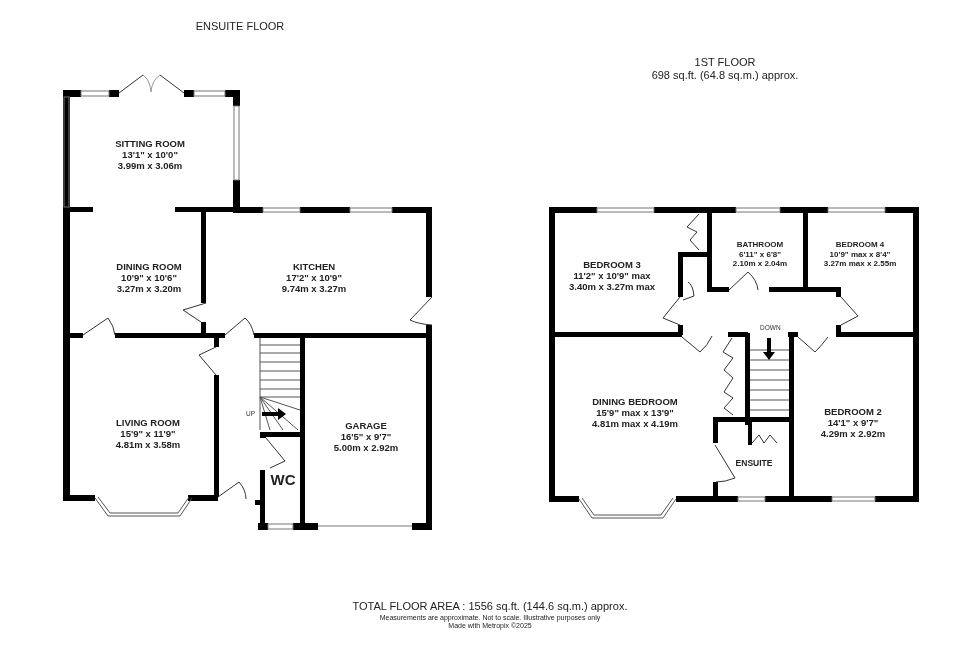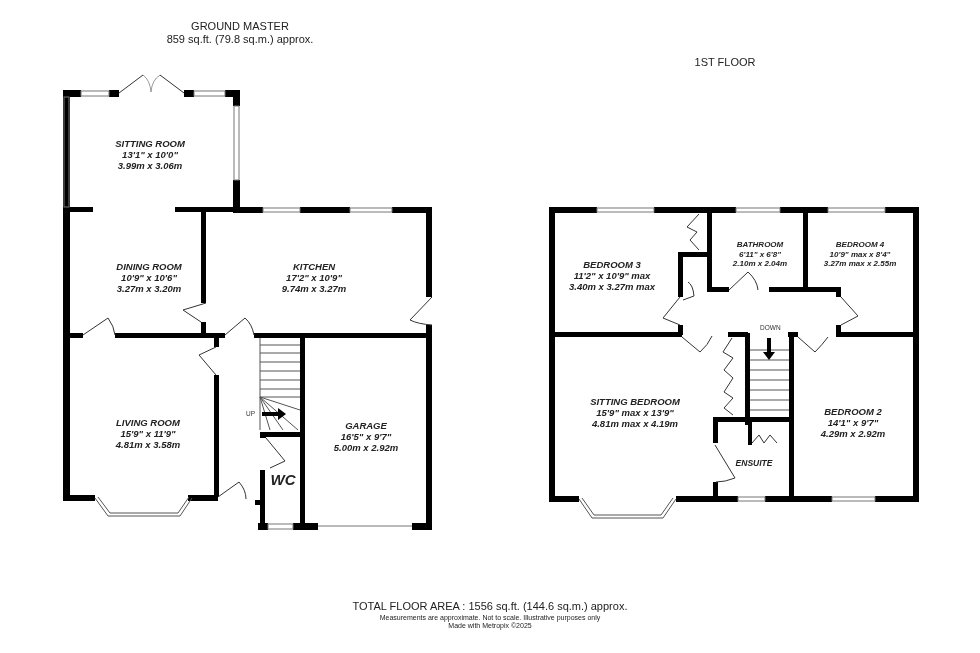--- a/index.html
+++ b/index.html
@@ -1,36 +1,36 @@
 <!DOCTYPE html>
 <html><head>
 <meta charset="utf-8">
 <style>
   html, body { margin:0; padding:0; background:#ffffff; }
   body { width:980px; height:653px; position:relative; overflow:hidden; font-family:"Liberation Sans", sans-serif; color:#111; }
   .hdr { position:absolute; text-align:center; font-size:11px; line-height:13px; color:#222; }
   .hdr .t { display:block; }
   svg { position:absolute; left:0; top:0; }
   .room { position:absolute; text-align:center; font-weight:bold; font-size:9.5px; line-height:11px; color:#222; transform:translateX(-50%); white-space:nowrap; }
-  .room span { display:block;font-style:italic; }
+  .room span { display:block; }
   .foot { position:absolute; left:0; width:980px; text-align:center; color:#222; }
   .foot .total { top:600px; font-size:11px; position:absolute; width:100%; }
   .foot .n1 { top:614px; font-size:7px; position:absolute; width:100%; }
   .foot .n2 { top:622px; font-size:7px; position:absolute; width:100%; }
   .small { position:absolute; font-size:6.5px; color:#333; }
 </style>
 </head>
 <body>
 
 <div class="hdr" style="left:140px; top:20px; width:200px;">
-  <span class="t">GROUND MASTER</span>
-  <span class="t">859 sq.ft. (79.8 sq.m.) approx.</span>
+  <span class="t">ENSUITE FLOOR</span>
 </div>
 <div class="hdr" style="left:625px; top:20px; width:200px;margin-top:36px;">
   <span class="t">1ST FLOOR</span>
+  <span class="t">698 sq.ft. (64.8 sq.m.) approx.</span>
 </div>
 
 <svg width="980" height="653" viewBox="0 0 980 653">
   <g fill="#000">
 
     <rect x="63" y="90" width="7" height="410"></rect>
     <rect x="63" y="90" width="18" height="7"></rect>
     <rect x="109" y="90" width="10" height="7"></rect>
     <rect x="184" y="90" width="10" height="7"></rect>
     <rect x="225" y="90" width="14" height="7"></rect>
@@ -225,21 +225,21 @@
   <span>BATHROOM</span>
   <span>6'11"  x 6'8"</span>
   <span>2.10m  x 2.04m</span>
 </div>
 <div class="room" style="left:860px; top:240px; font-size:8px; line-height:9.5px;">
   <span>BEDROOM 4</span>
   <span>10'9" max x 8'4"</span>
   <span>3.27m max x 2.55m</span>
 </div>
 <div class="room" style="left:635px; top:396px;">
-  <span>SITTING BEDROOM</span>
+  <span>DINING BEDROOM</span>
   <span>15'9" max x 13'9"</span>
   <span>4.81m max x 4.19m</span>
 </div>
 <div class="room" style="left:853px; top:406px;">
   <span>BEDROOM 2</span>
   <span>14'1"  x 9'7"</span>
   <span>4.29m  x 2.92m</span>
 </div>
 <div class="room" style="left:754px; top:458px; font-size:8.5px;">
   <span>ENSUITE</span>

